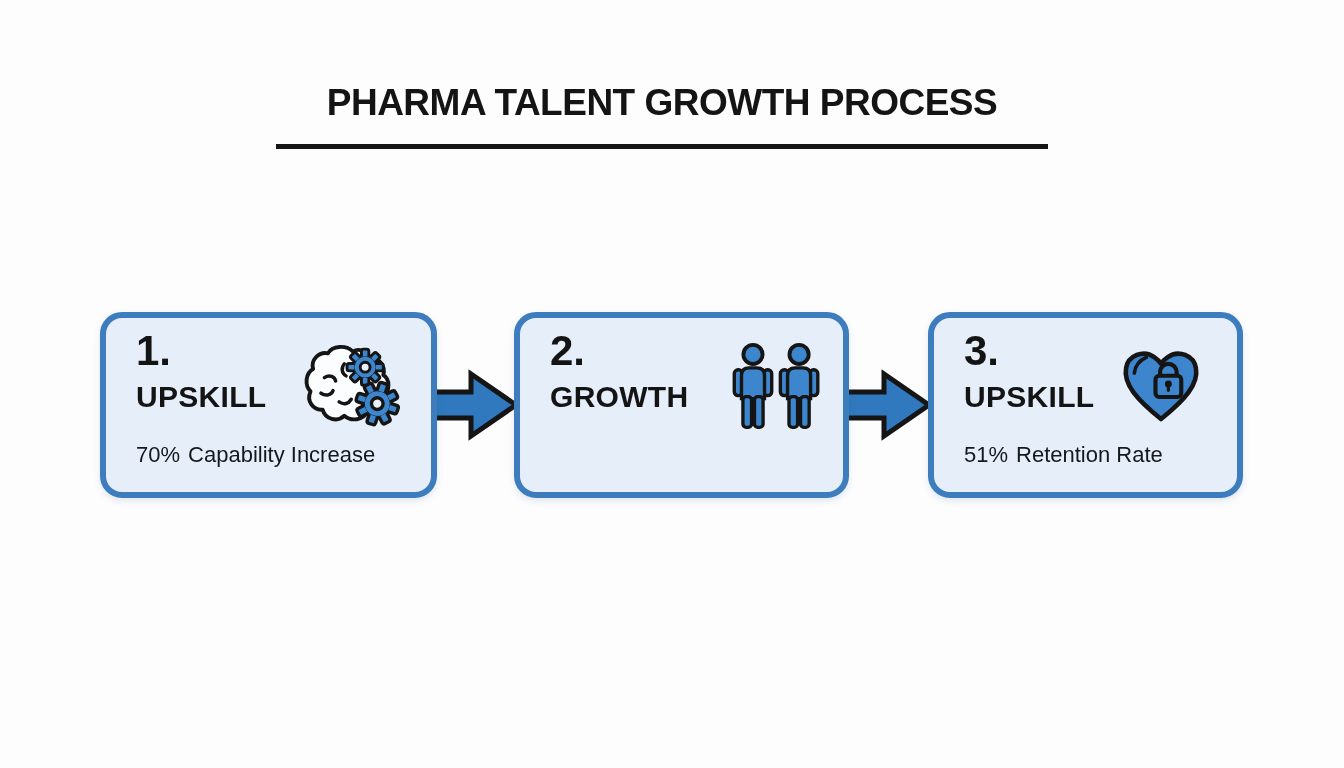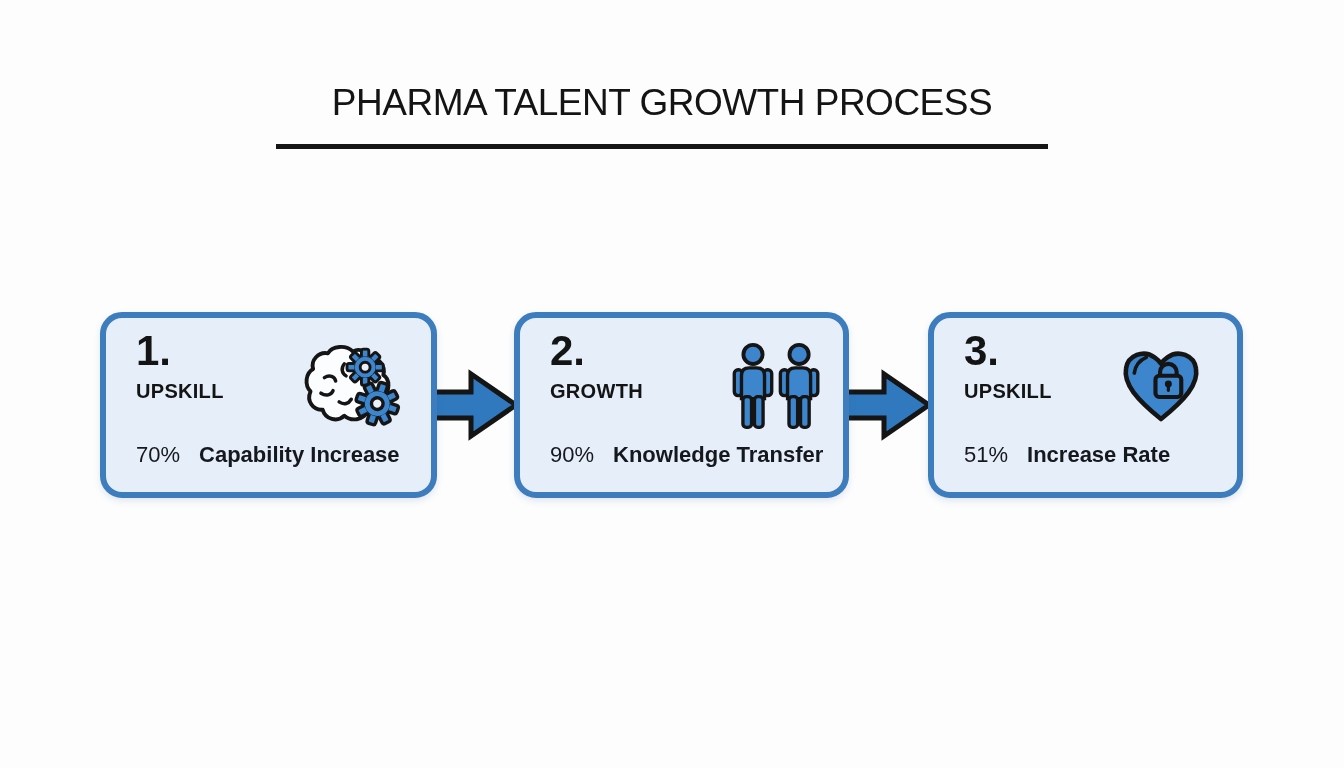--- a/index.html
+++ b/index.html
@@ -8,21 +8,21 @@
     width:1344px;height:768px;
     background:#fdfdfe;
     font-family:"Liberation Sans","DejaVu Sans",sans-serif;
     overflow:hidden;
   }
   .title{
     position:absolute;
     top:82px;left:0;width:1324px;
     text-align:center;
     font-size:37px;
-    font-weight:normal;
+    font-weight:bold;
     letter-spacing:-0.5px;
     color:#141414;
     white-space:nowrap;
   }
   .title-rule{
     position:absolute;
     left:276px;top:144px;
     width:772px;height:5px;
     background:#161616;
   }
@@ -44,30 +44,30 @@
   }
   .step-box.w1{width:337px;}
   .step-box.w2{width:335px;}
   .step-box.w3{width:315px;}
   .step-number{
     position:absolute;left:30px;top:12px;
     font-size:42px;font-weight:bold;color:#141414;line-height:1.0;
   }
   .step-label{
     position:absolute;left:30px;top:62px;
-    font-size:20px;font-weight:bold;color:#141414;
+    font-size:30px;font-weight:bold;color:#141414;
     letter-spacing:0.3px;
   }
   .step-stat{
     position:absolute;left:30px;bottom:24px;
     font-size:22px;color:#15181d;
     white-space:nowrap;
   }
   .stat-value{font-weight:normal;}
-  .stat-label{margin-left:19px;font-weight:bold;}
+  .stat-label{margin-left:8px;font-weight:normal;}
   .step-icon{position:absolute;}
   .icon-brain{right:26px;top:14px;width:104px;height:112px;}
   .icon-people{right:18px;top:22px;width:96px;height:96px;}
   .icon-heart{right:30px;top:21px;width:92px;height:92px;}
   .arrow{
     position:relative;
     z-index:0;
     height:84px;
     display:flex;align-items:center;justify-content:center;
   }
@@ -120,23 +120,20 @@
 
     <div class="arrow a1">
       <svg width="89" height="84" viewBox="0 0 89 84">
         <polygon points="2,29 40,29 40,11 85,42 40,73 40,55 2,55" fill="#3079be" stroke="#151515" stroke-width="5"></polygon>
       </svg>
     </div>
 
     <div class="step-box w2">
       <div class="step-number">2.</div>
       <div class="step-label">GROWTH</div>
-      <div class="step-stat">
-        <span class="stat-value">90%</span><span class="stat-label">Knowledge Transfer</span>
-      </div>
       <span class="step-icon icon-people">
         <svg width="96" height="96" viewBox="0 0 100 100">
           <defs>
             <g id="person">
               <circle cx="21" cy="12" r="10" fill="#3d85cc" stroke="#151515" stroke-width="4"></circle>
               <rect x="1.5" y="28" width="8.5" height="27" rx="4" fill="#3d85cc" stroke="#151515" stroke-width="3.5"></rect>
               <rect x="32" y="28" width="8.5" height="27" rx="4" fill="#3d85cc" stroke="#151515" stroke-width="3.5"></rect>
               <path d="M 9 58 L 9 34 Q 9 26 17 26 L 25 26 Q 33 26 33 34 L 33 58 Z" fill="#3d85cc" stroke="#151515" stroke-width="3.5"></path>
               <rect x="10.5" y="56" width="9" height="32" rx="3.5" fill="#3d85cc" stroke="#151515" stroke-width="3.5"></rect>
               <rect x="22.5" y="56" width="9" height="32" rx="3.5" fill="#3d85cc" stroke="#151515" stroke-width="3.5"></rect>
@@ -151,21 +148,21 @@
     <div class="arrow a2">
       <svg width="89" height="84" viewBox="0 0 89 84">
         <polygon points="2,29 40,29 40,11 85,42 40,73 40,55 2,55" fill="#3079be" stroke="#151515" stroke-width="5"></polygon>
       </svg>
     </div>
 
     <div class="step-box w3">
       <div class="step-number">3.</div>
       <div class="step-label">UPSKILL</div>
       <div class="step-stat">
-        <span class="stat-value">51%</span><span class="stat-label">Increase Rate</span>
+        <span class="stat-value">51%</span><span class="stat-label">Retention Rate</span>
       </div>
       <span class="step-icon icon-heart">
         <svg width="92" height="92" viewBox="0 0 100 100">
           <path d="M 50 87 C 24 66 9 49 12 32 C 14 18 31 11 43 20 C 46 22 48 24 50 27 C 52 24 54 22 57 20 C 69 11 86 18 88 32 C 91 49 76 66 50 87 Z" fill="#3d85cc" stroke="#151515" stroke-width="5" stroke-linejoin="round"></path>
           <path d="M 21 37 C 22 29 27 23 34 20" fill="none" stroke="#151515" stroke-width="4" stroke-linecap="round"></path>
           <path d="M 49 40 L 49 36 A 9 9 0 0 1 67 36 L 67 40" fill="none" stroke="#151515" stroke-width="4.5"></path>
           <rect x="44" y="40" width="28" height="23" rx="4" fill="#3d85cc" stroke="#151515" stroke-width="4.5"></rect>
           <circle cx="58" cy="49" r="3.8" fill="#151515"></circle>
           <rect x="56.3" y="50.5" width="3.4" height="7" rx="1.6" fill="#151515"></rect>
         </svg>

